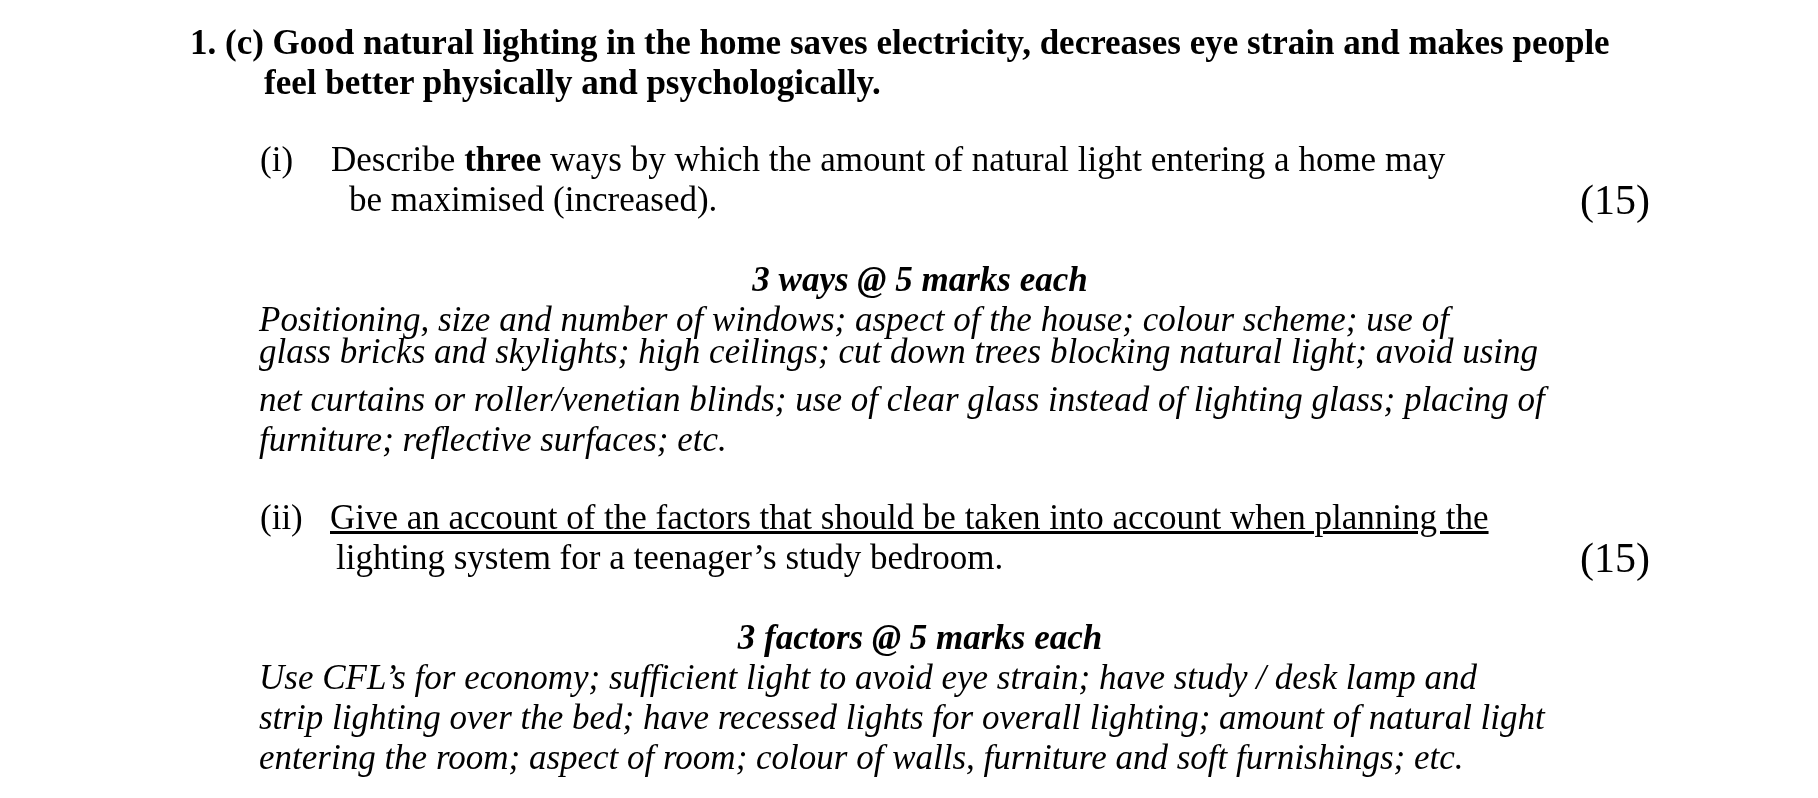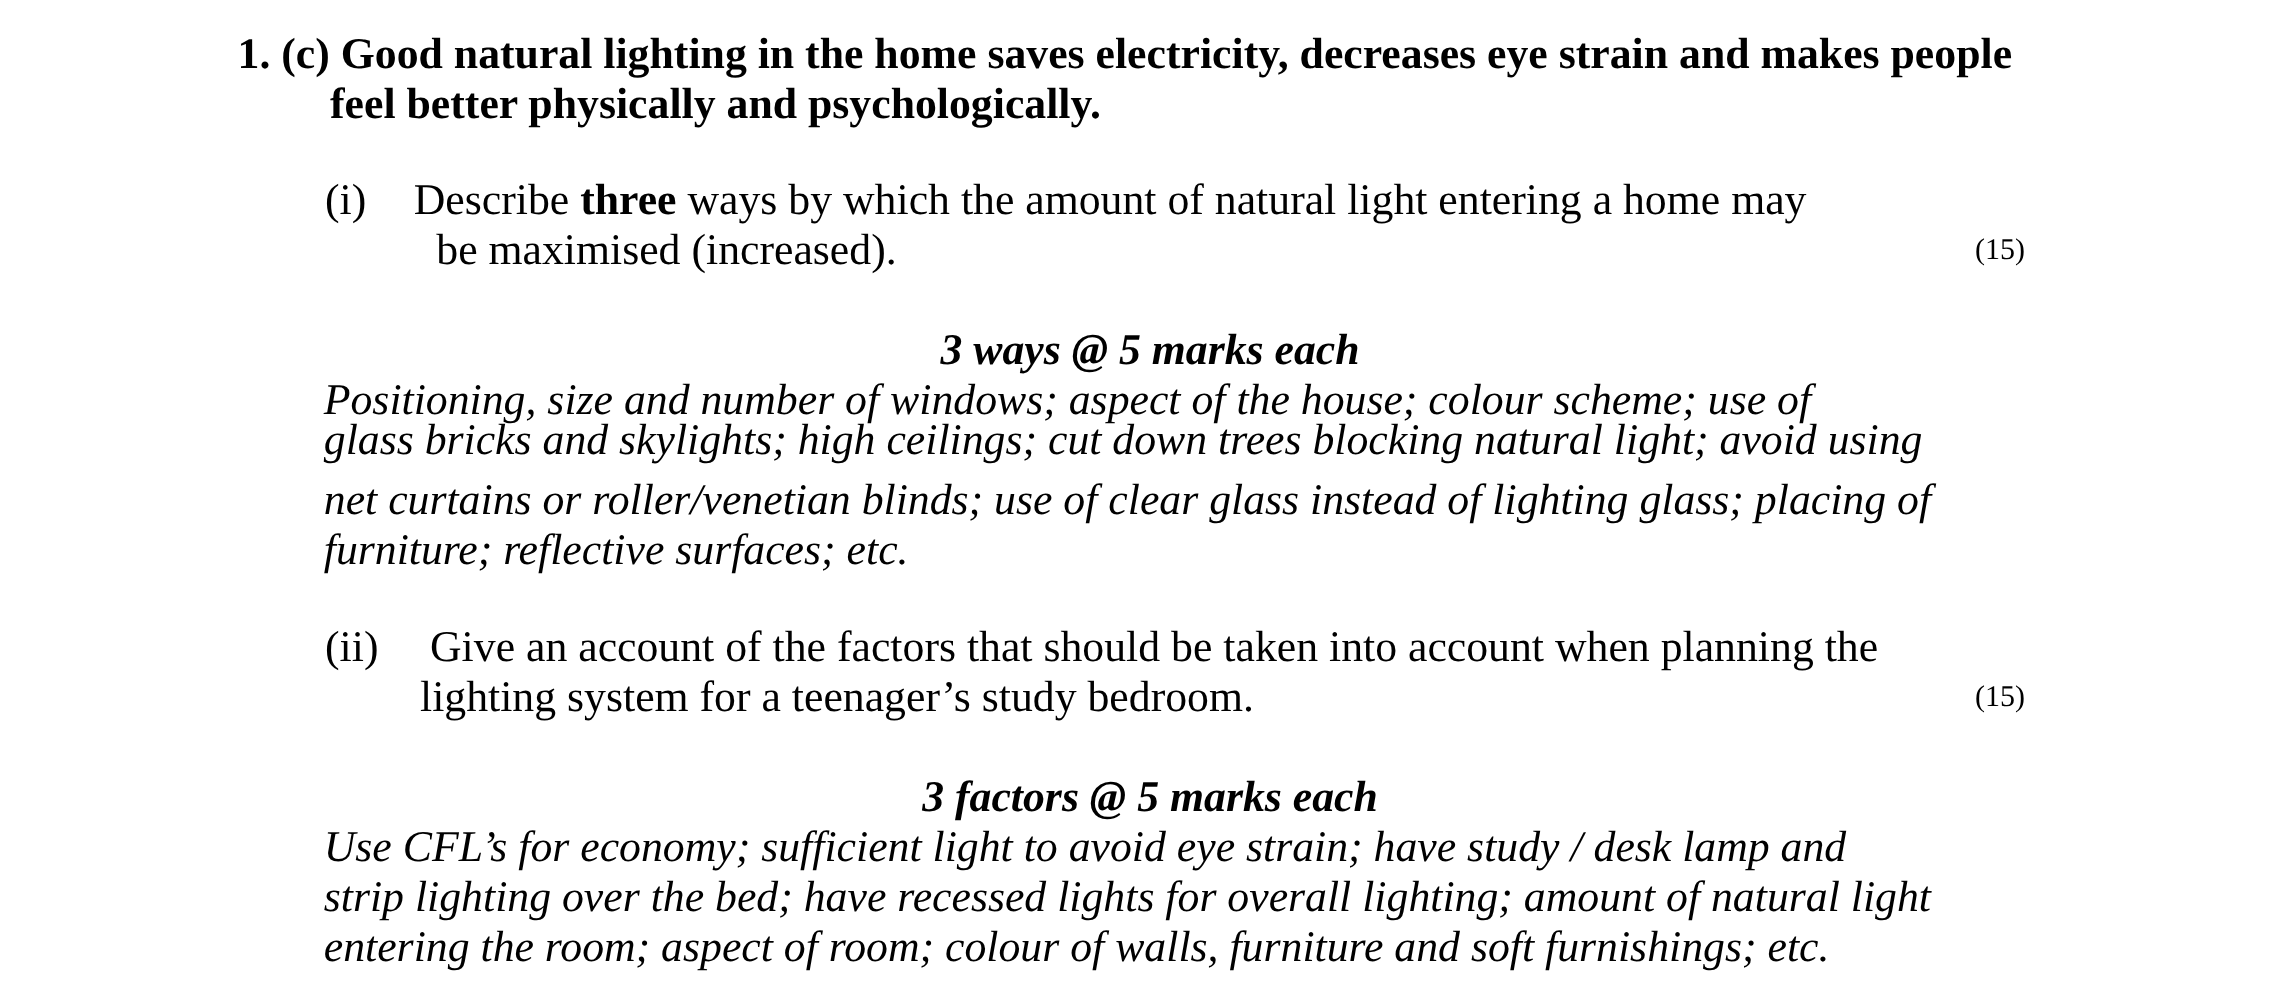--- a/index.html
+++ b/index.html
@@ -9,21 +9,21 @@
       color: #000000;
     }
     .line {
       position: absolute; white-space: nowrap;
       font-size: 35px; line-height: 40px;
     }
     .bold { font-weight: bold; }
     .italic { font-style: italic; }
     .u { text-decoration-thickness: 3px; text-underline-offset: 4px; font-weight: bold; }
     .center { left: 0; width: 1840px; text-align: center; }
-    .marks { position: absolute; font-size: 24px; line-height: 40px; left: 1580px; }
+    .marks { position: absolute; font-size: 42px; line-height: 40px; left: 1580px; }
   </style>
 </head>
 <body>
 
 <div class="line bold" style="left:190px; top:23px;">
   <span>1. (c)</span>
   <span>Good natural lighting in the home saves electricity, decreases eye strain and makes people</span>
 </div>
 <div class="line bold" style="left:264px; top:63px;">feel better physically and psychologically.</div>
 
@@ -34,20 +34,20 @@
 <div class="line" style="left:349px; top:180px;">be maximised (increased).</div>
 <div class="marks" style="top:180px;">(15)</div>
 
 <div class="line bold italic center" style="top:260px;">3 ways @ 5 marks each</div>
 <div class="line italic" style="left:259px; top:300px;">Positioning, size and number of windows; aspect of the house; colour scheme; use of</div>
 <div class="line italic" style="left:259px; top:332px;">glass bricks and skylights; high ceilings; cut down trees blocking natural light; avoid using</div>
 <div class="line italic" style="left:259px; top:380px;">net curtains or roller/venetian blinds; use of clear glass instead of lighting glass; placing of</div>
 <div class="line italic" style="left:259px; top:420px;">furniture; reflective surfaces; etc.</div>
 
 <div class="line" style="left:260px; top:498px;text-align:center;">(ii)</div>
-<div class="line" style="left:344px; top:498px;">Give an account of the factors that should be taken into account when planning the</div>
+<div class="line" style="left:330px; top:498px;text-decoration:underline;">Give an account of the factors that should be taken into account when planning the</div>
 <div class="line" style="left:336px; top:538px;">lighting system for a teenager’s study bedroom.</div>
 <div class="marks" style="top:538px;">(15)</div>
 
 <div class="line bold italic center" style="top:618px;">3 factors @ 5 marks each</div>
 <div class="line italic" style="left:259px; top:658px;">Use CFL’s for economy; sufficient light to avoid eye strain; have study / desk lamp and</div>
 <div class="line italic" style="left:259px; top:698px;">strip lighting over the bed; have recessed lights for overall lighting; amount of natural light</div>
 <div class="line italic" style="left:259px; top:738px;">entering the room; aspect of room; colour of walls, furniture and soft furnishings; etc.</div>
 
 </body></html>

